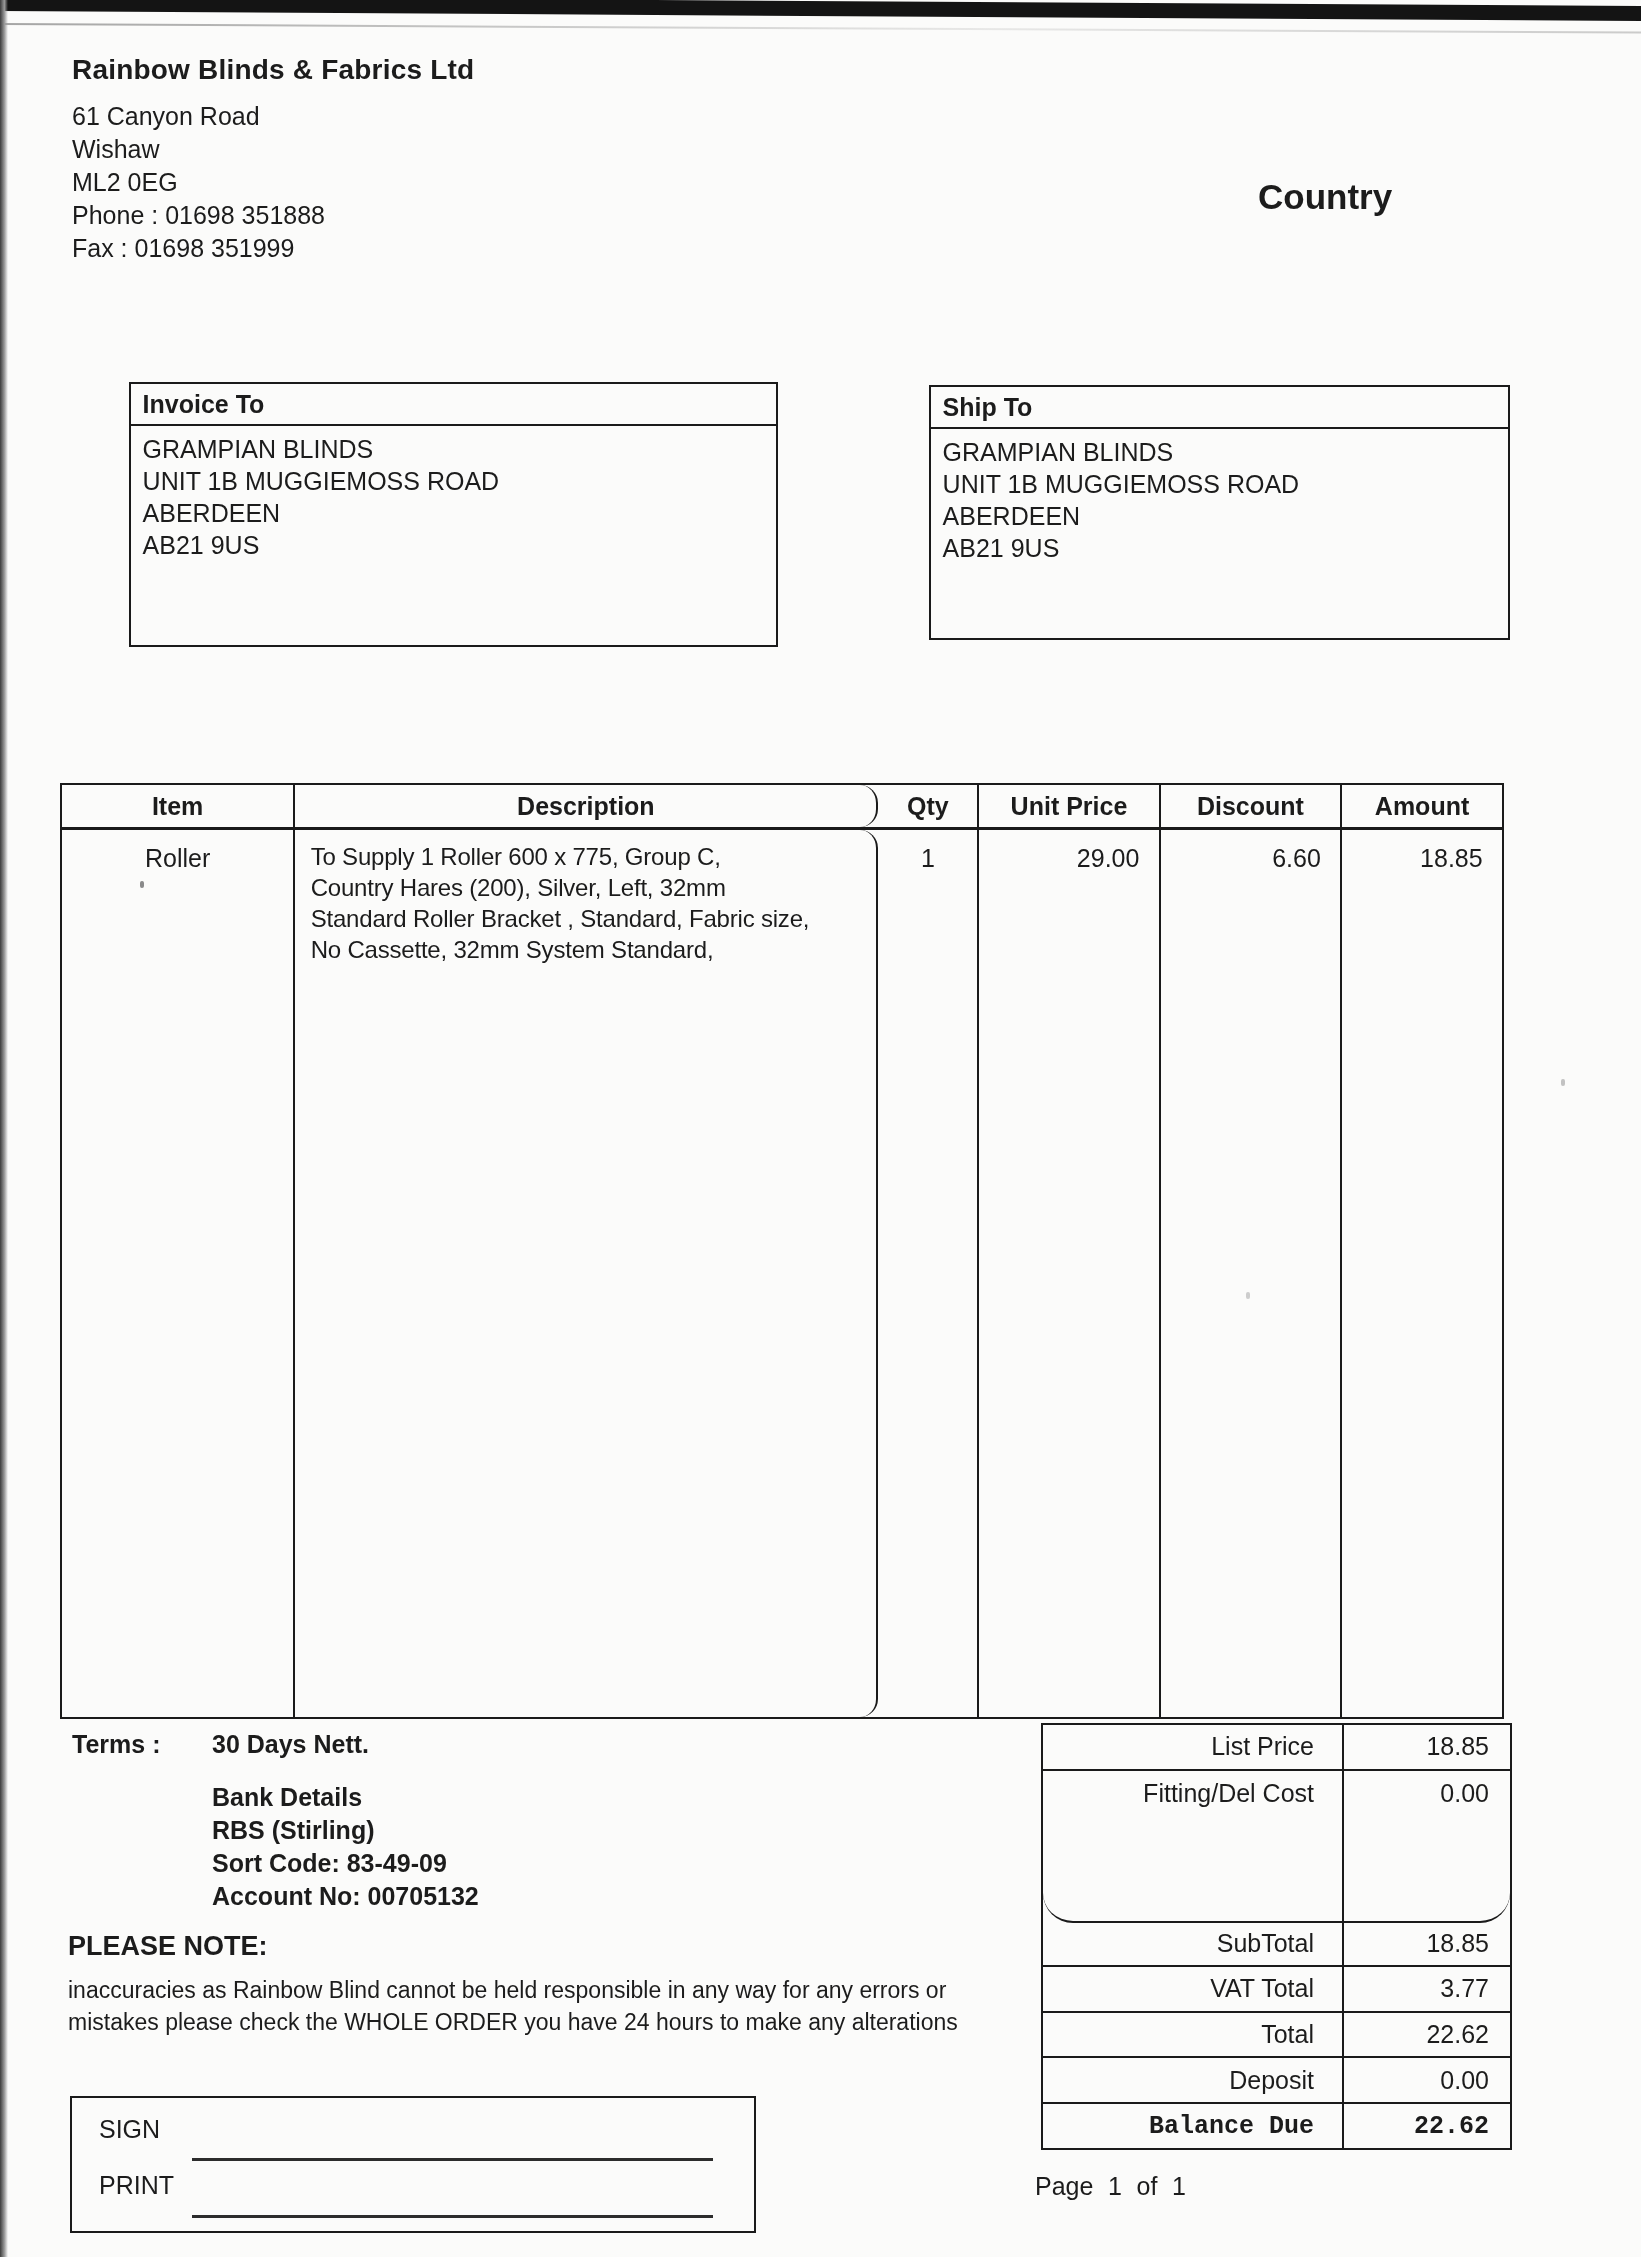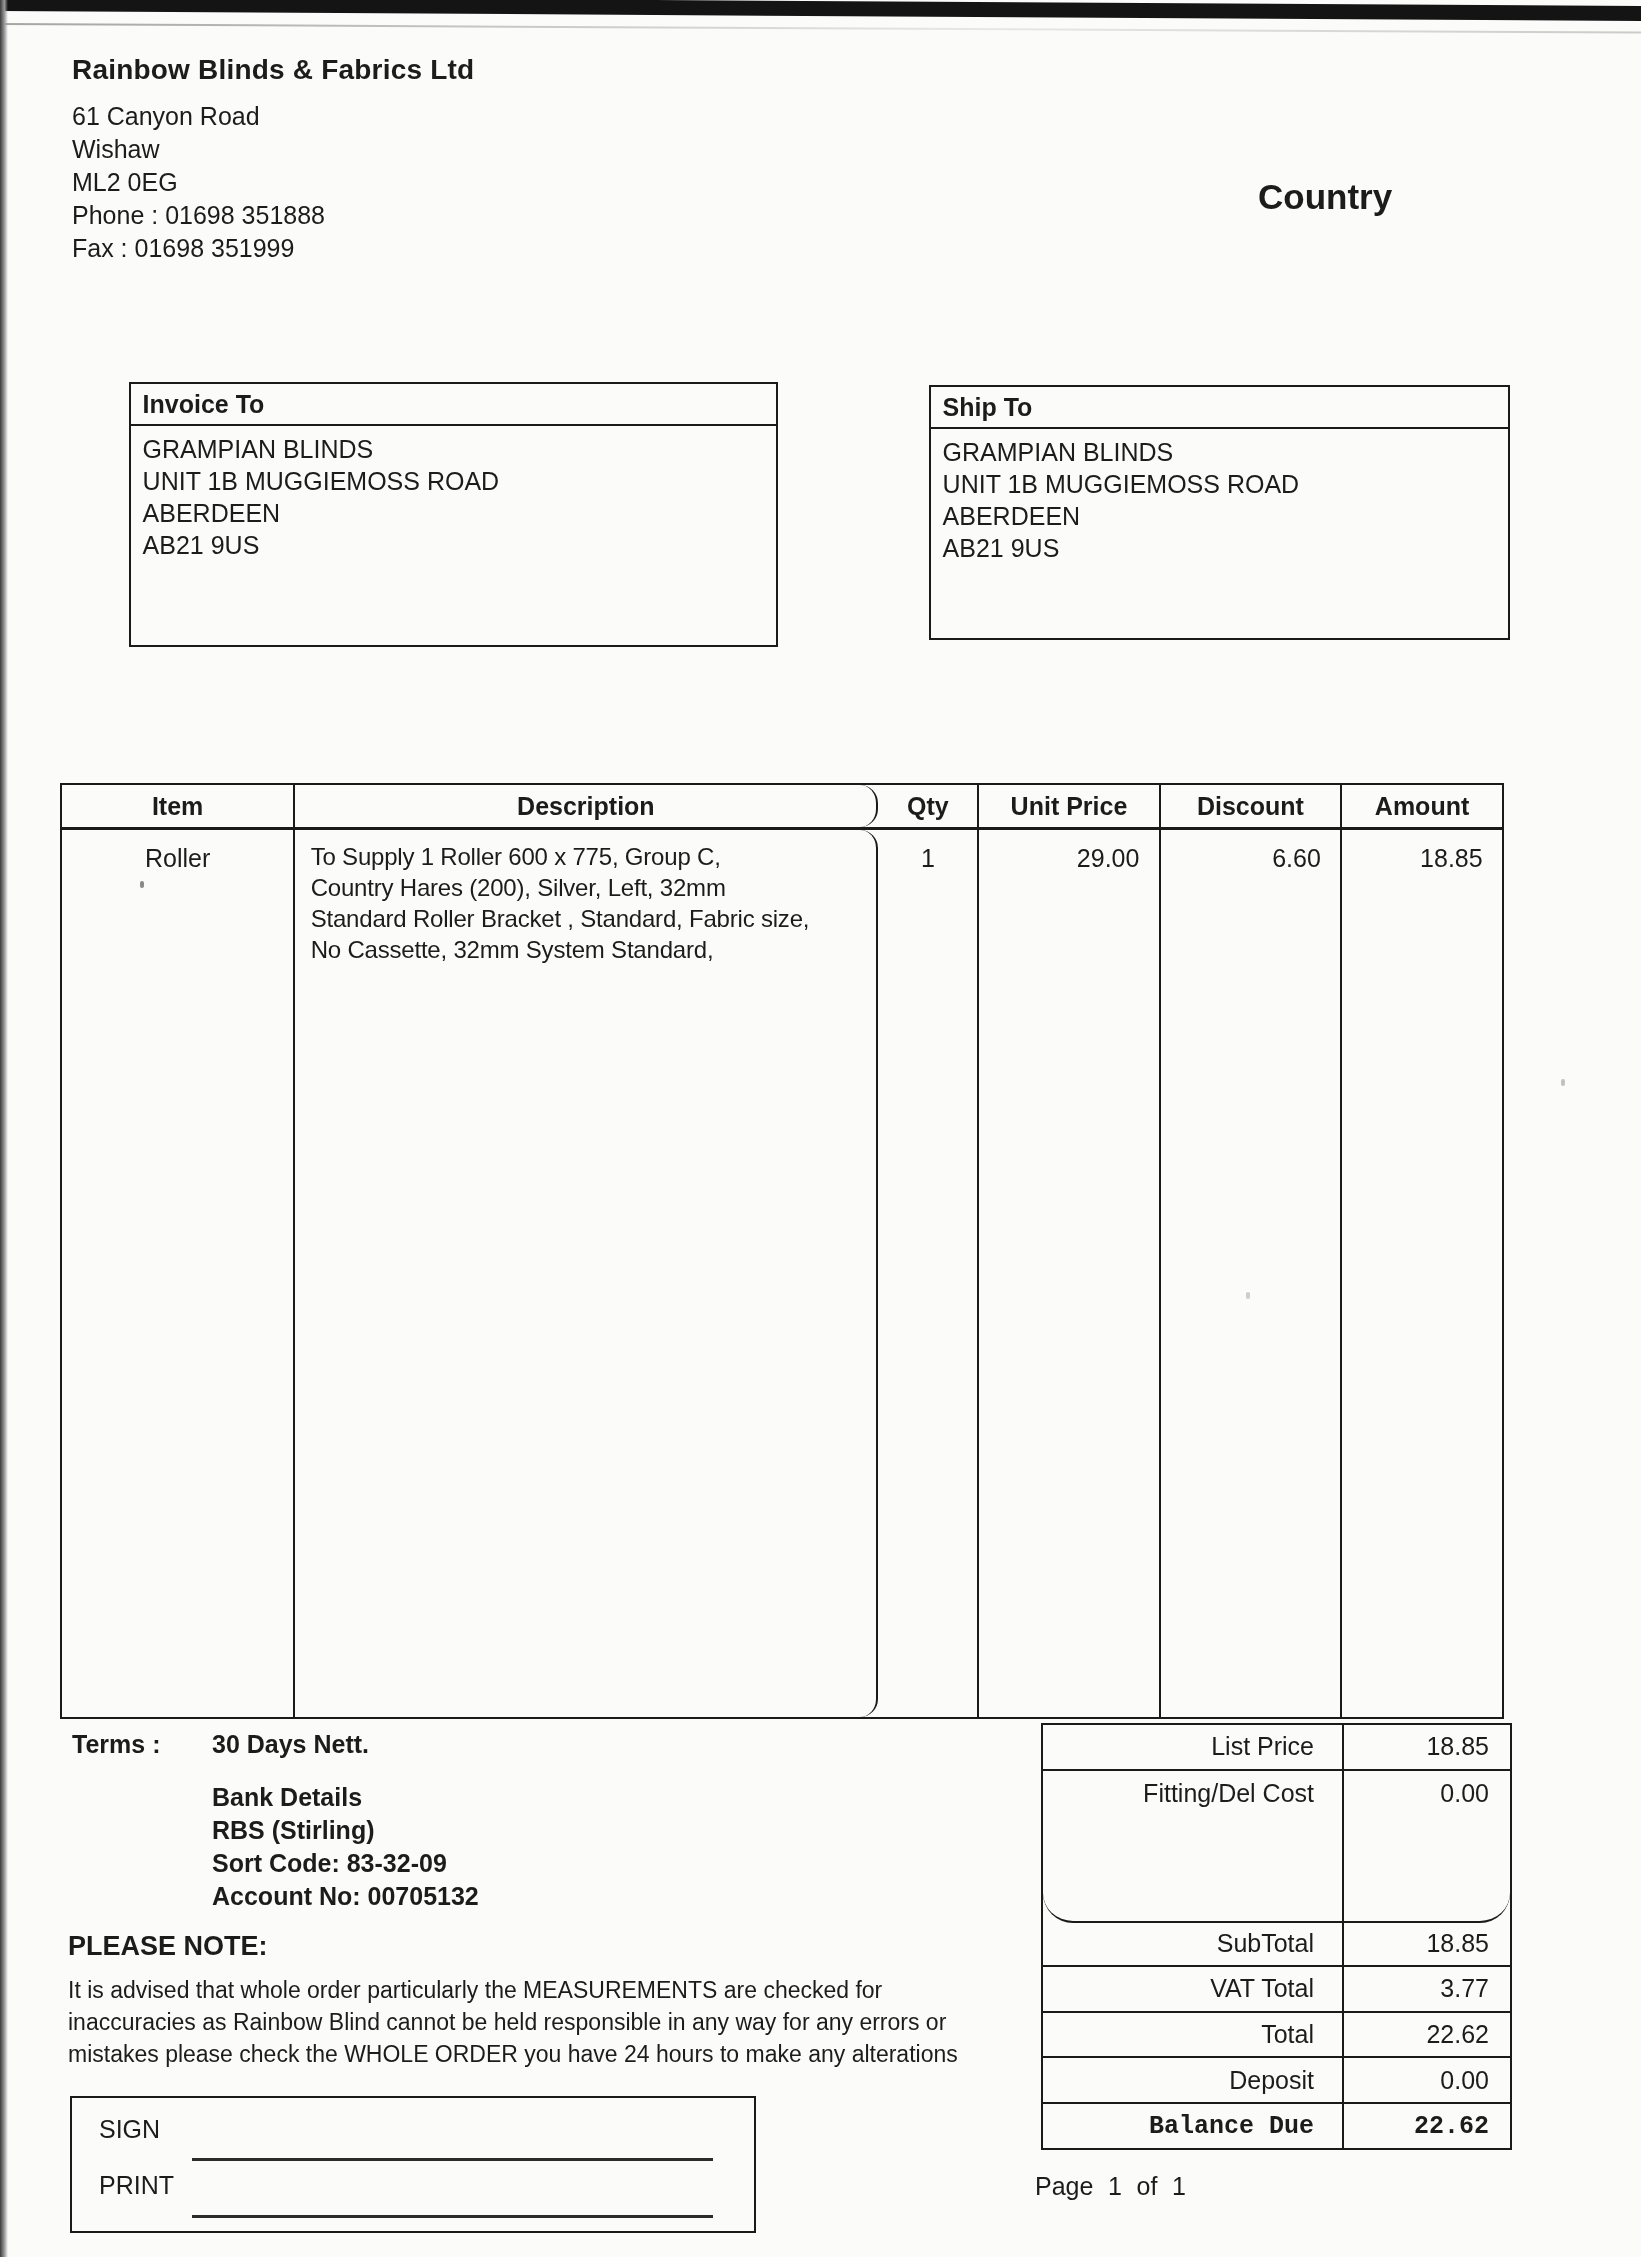--- a/index.html
+++ b/index.html
@@ -144,27 +144,26 @@
       <div class="it-cell c4 bd-num">6.60</div>
       <div class="it-cell c5 bd-num">18.85</div>
     </div>
   </div>
 
   <div class="abs terms-label">Terms :</div>
   <div class="abs terms-value">30 Days Nett.</div>
   <div class="abs bank">
     <div>Bank Details</div>
     <div>RBS (Stirling)</div>
-    <div>Sort Code: 83-32-09</div>
+    <div>Sort Code: 83-49-09</div>
     <div>Account No: 00705132</div>
   </div>
 
   <div class="abs note-title">PLEASE NOTE:</div>
   <div class="abs note-body">
-    <div>It is advised that whole order particularly the MEASUREMENTS are checked for</div>
     <div>inaccuracies as Rainbow Blind cannot be held responsible in any way for any errors or</div>
     <div>mistakes please check the WHOLE ORDER you have 24 hours to make any alterations</div>
   </div>
 
   <div class="abs box totals">
     <div class="t-row h48">
       <div class="t-label">List Price</div>
       <div class="t-value">18.85</div>
     </div>
     <div class="t-row tall">

